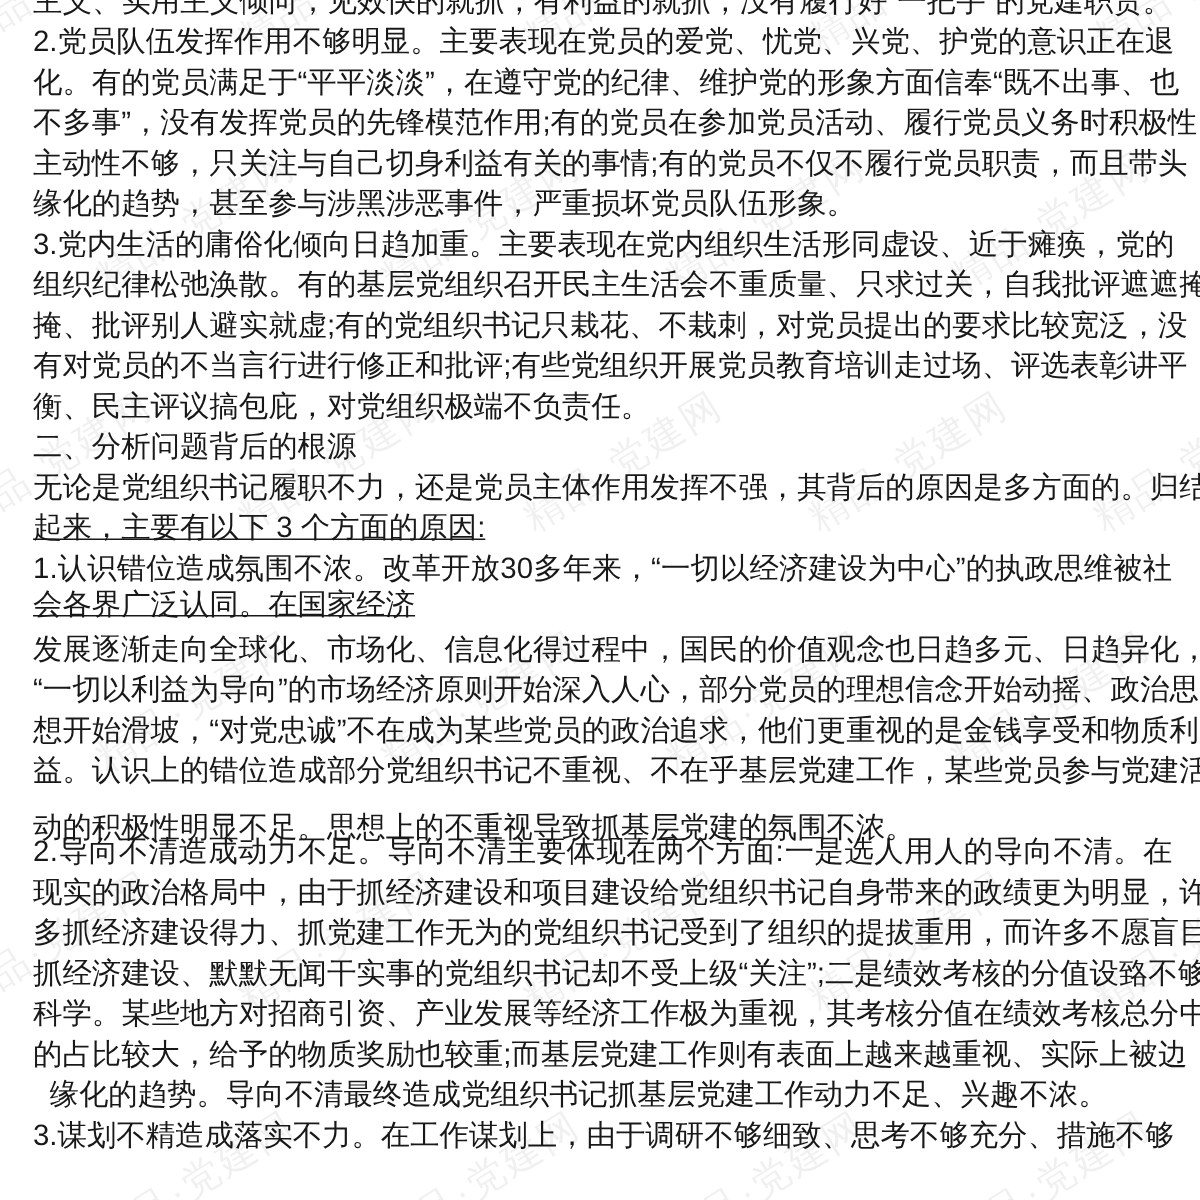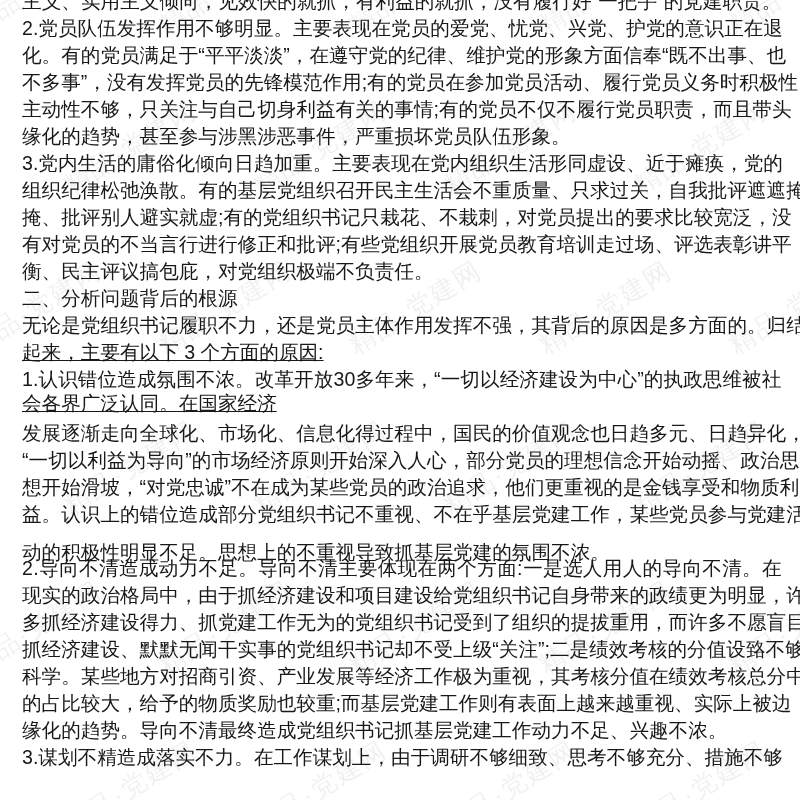--- a/index.html
+++ b/index.html
@@ -1006,21 +1006,21 @@
         <span>越</span>
         <span>重</span>
         <span>视</span>
         <span>、</span>
         <span>实</span>
         <span>际</span>
         <span>上</span>
         <span>被</span>
         <span>边</span>
       </div>
-      <div class="line last" style="top: 717px;">缘化的趋势。导向不清最终造成党组织书记抓基层党建工作动力不足、兴趣不浓。</div>
+      <div class="line last" style="top: 717px; margin-left: 11px;">缘化的趋势。导向不清最终造成党组织书记抓基层党建工作动力不足、兴趣不浓。</div>
       <div class="line just" style="top: 744px;">
         <span>3</span>
         <span>.</span>
         <span> </span>
         <span>谋</span>
         <span>划</span>
         <span>不</span>
         <span>精</span>
         <span>造</span>
         <span>成</span>

